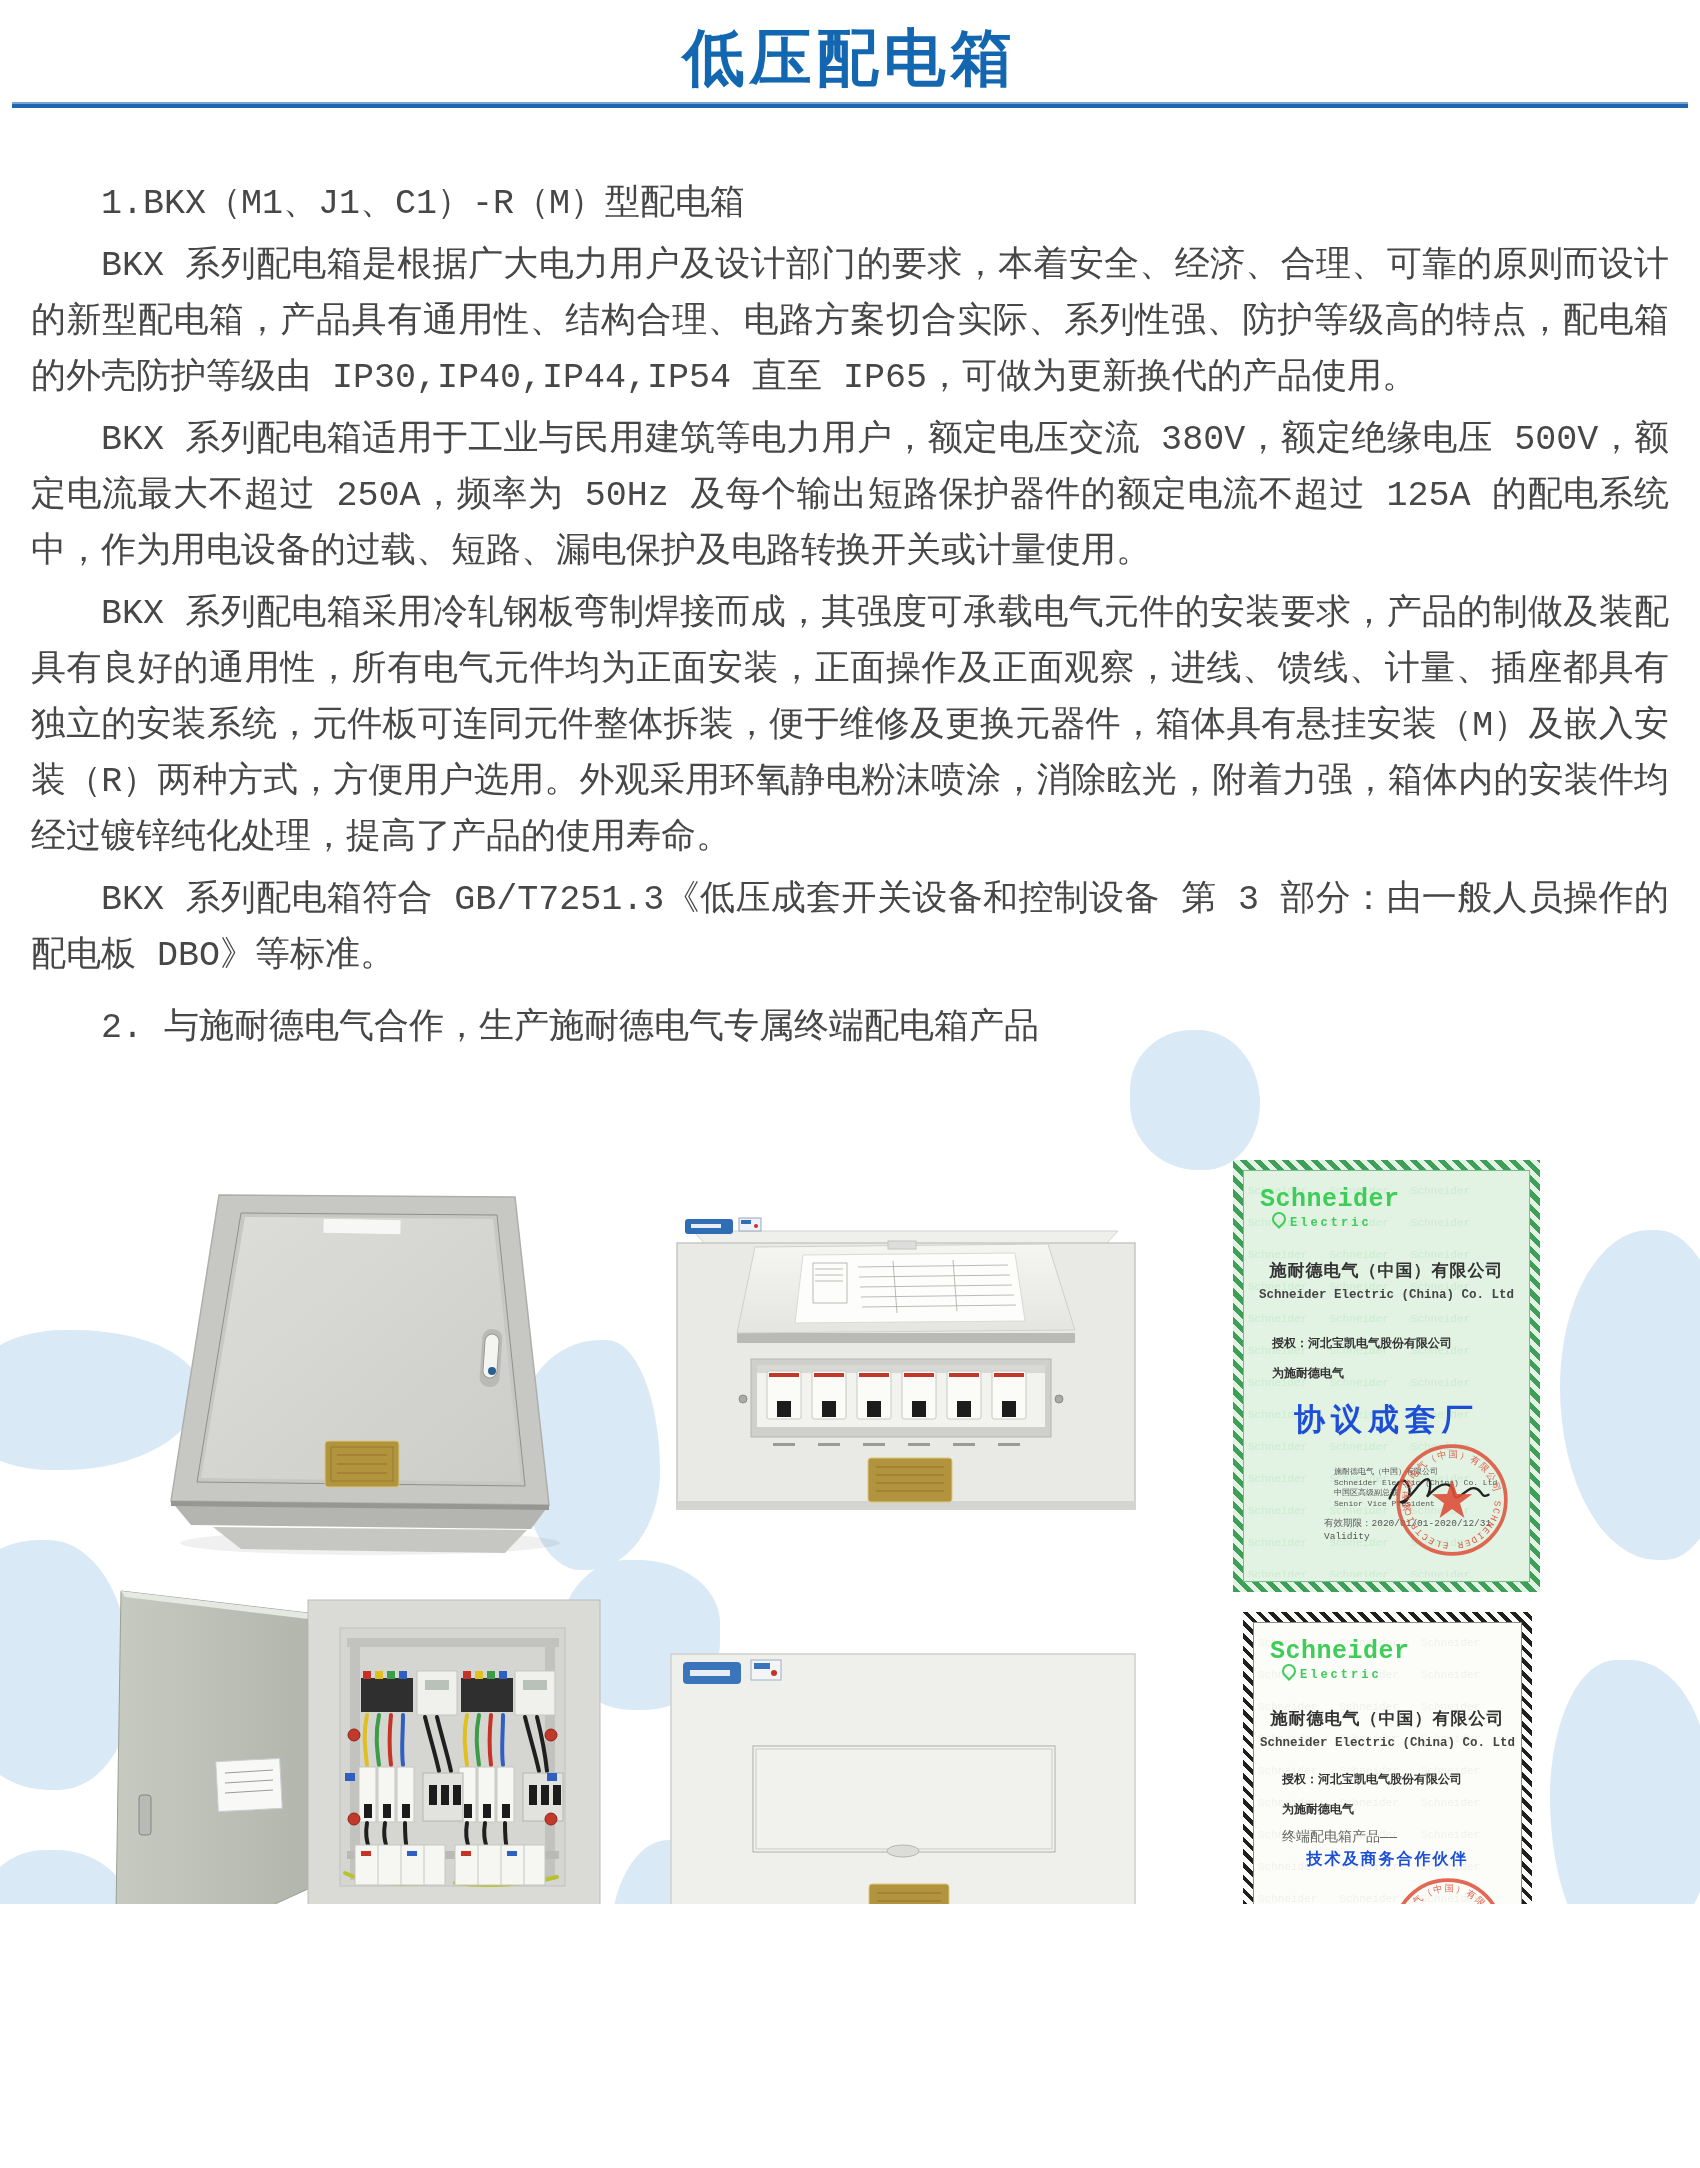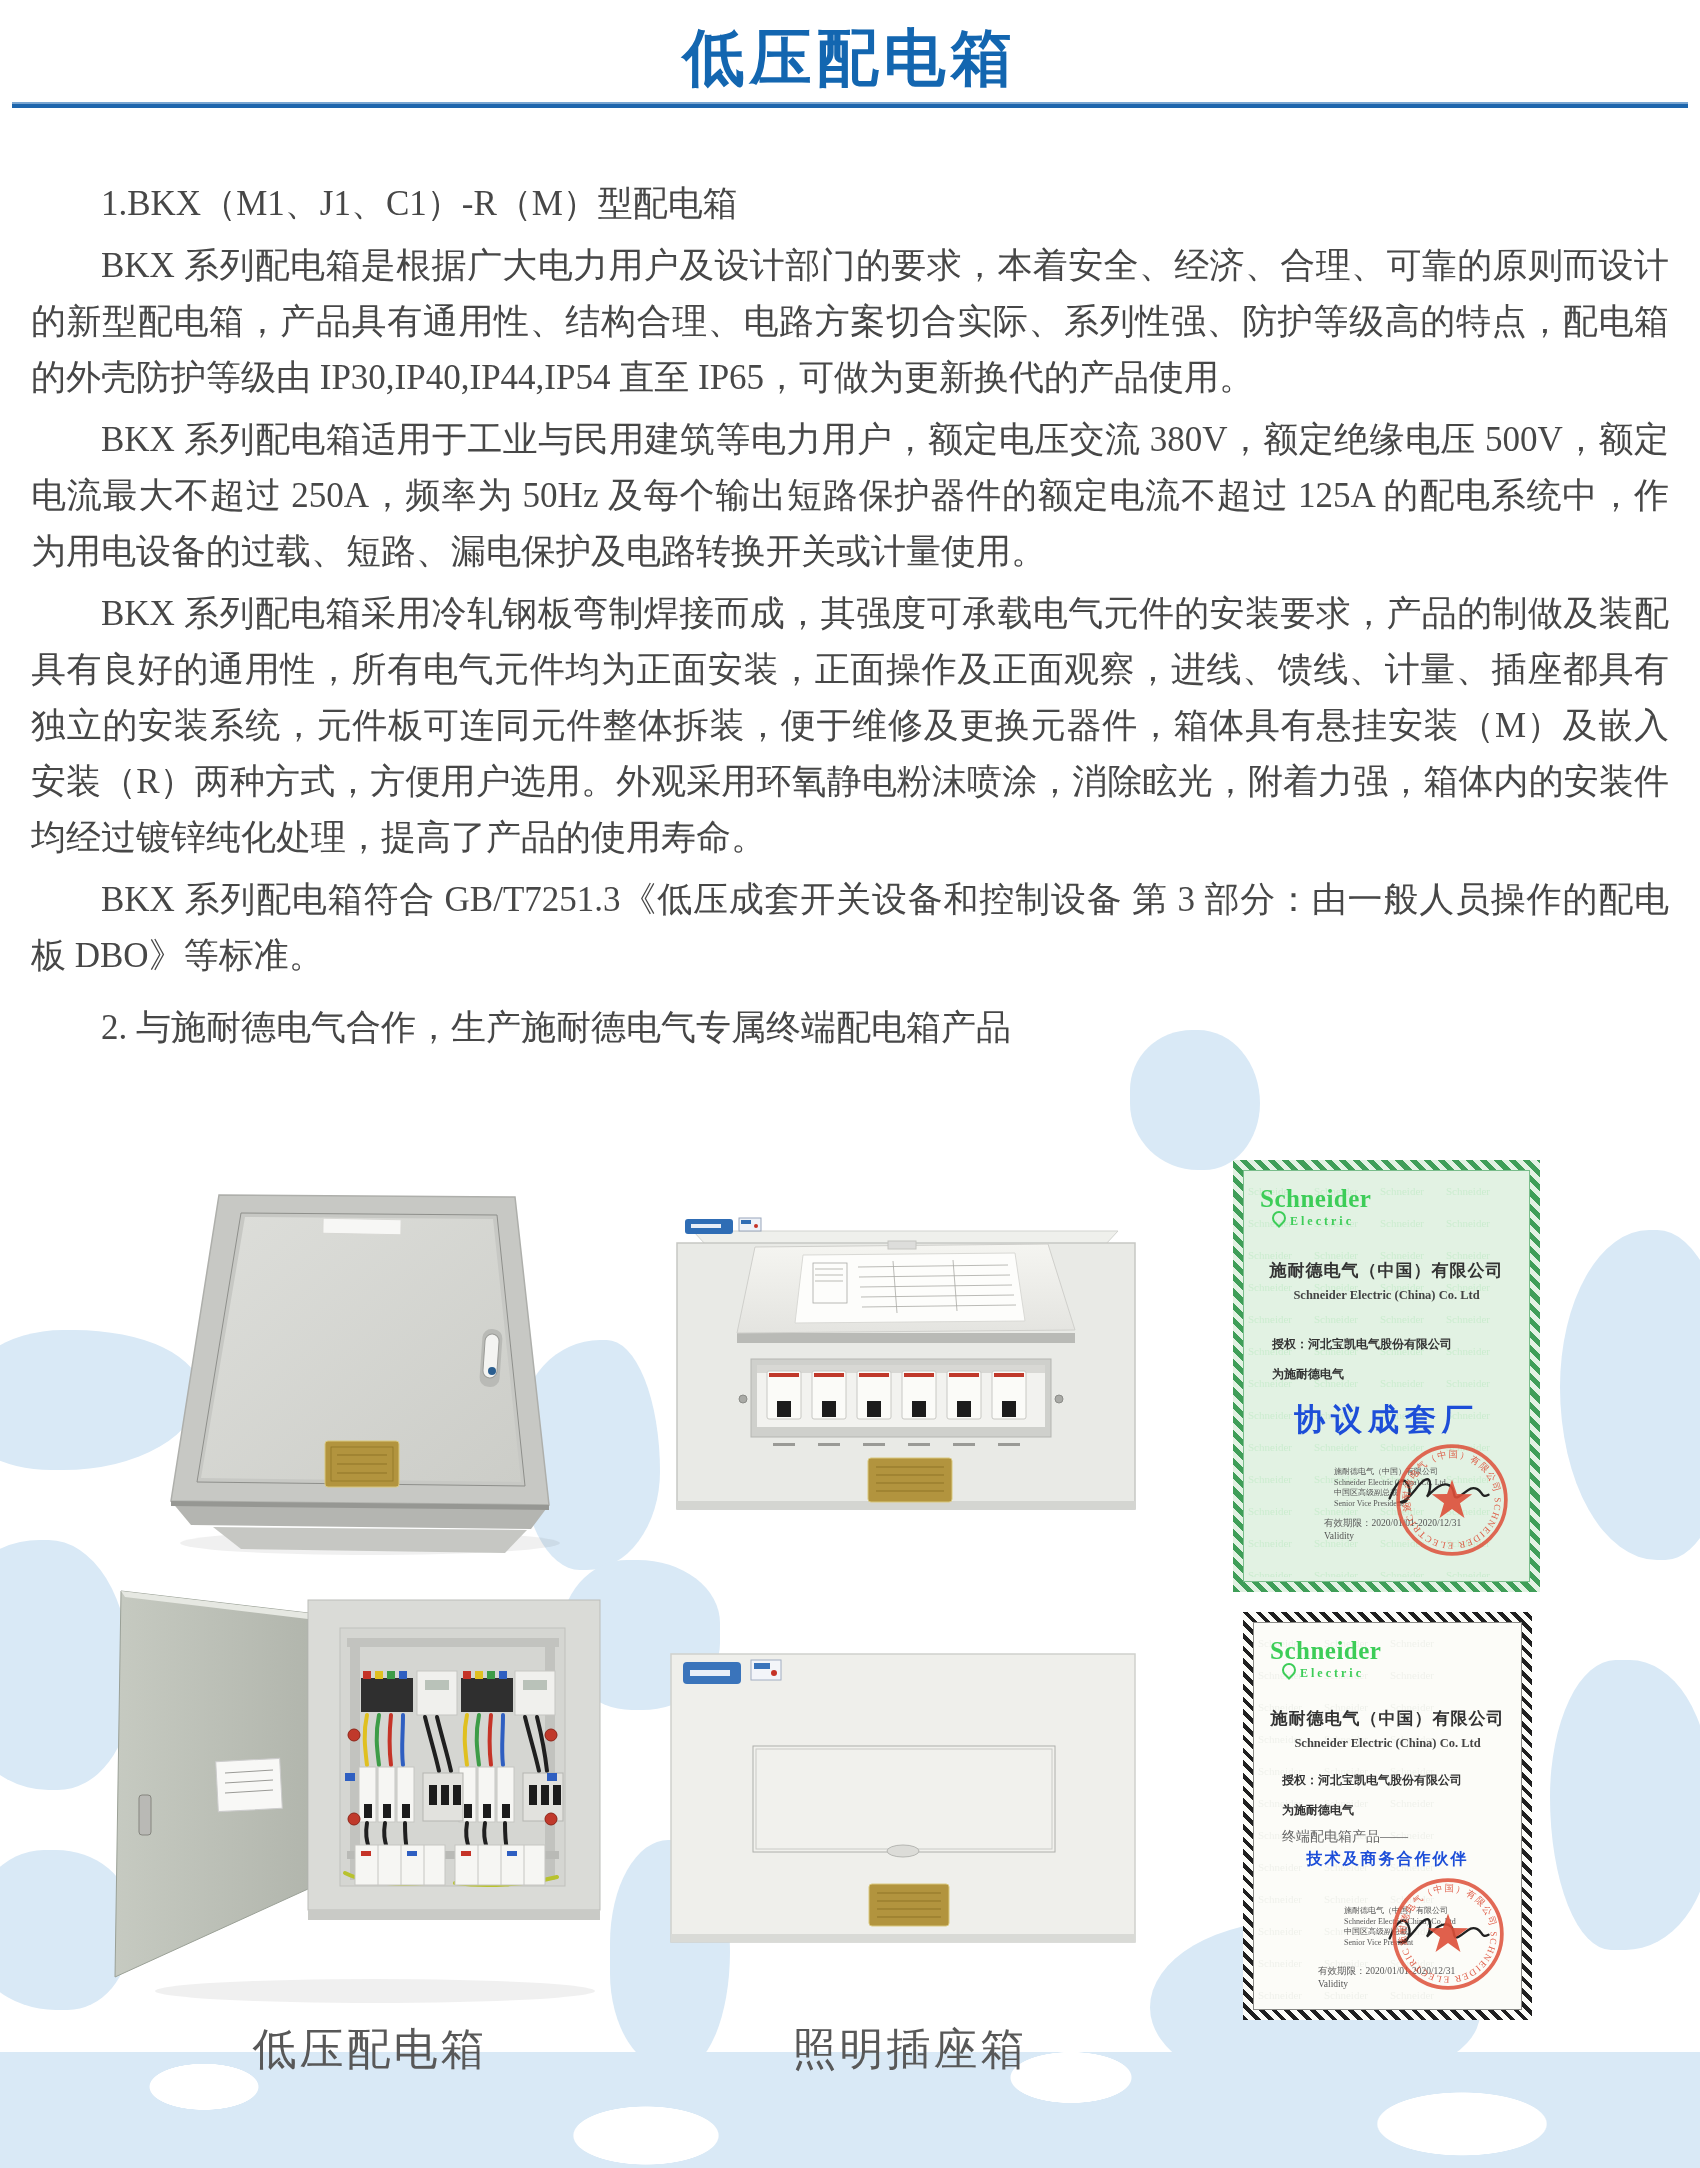--- a/index.html
+++ b/index.html
@@ -1,17 +1,17 @@
 <!DOCTYPE html>
 <html><head>
 <meta charset="utf-8">
 <style>
   html,body{margin:0;padding:0;background:#ffffff;}
-  .page{position:relative;width:1700px;height:2168px;background:#ffffff;overflow:hidden;
-        font-family:Liberation Serif, serif;}
+  .page{position:relative;width:1700px;height:1904px;background:#ffffff;overflow:hidden;
+        font-family:Liberation Mono, monospace;}
 
   
   .title{position:absolute;top:16px;left:0;width:100%;margin:0;text-align:center;
          font-size:62px;font-weight:bold;color:#1366b0;letter-spacing:5px;}
   .title-rule{position:absolute;top:102px;left:12px;right:12px;height:6px;
          background:linear-gradient(to bottom,#79a6d2 0 2px,#1e66ad 2px 6px);}
 
   
   .article{position:absolute;top:170px;left:25px;right:25px;
            font-size:35px;line-height:56px;color:#474747;text-align:justify;}

